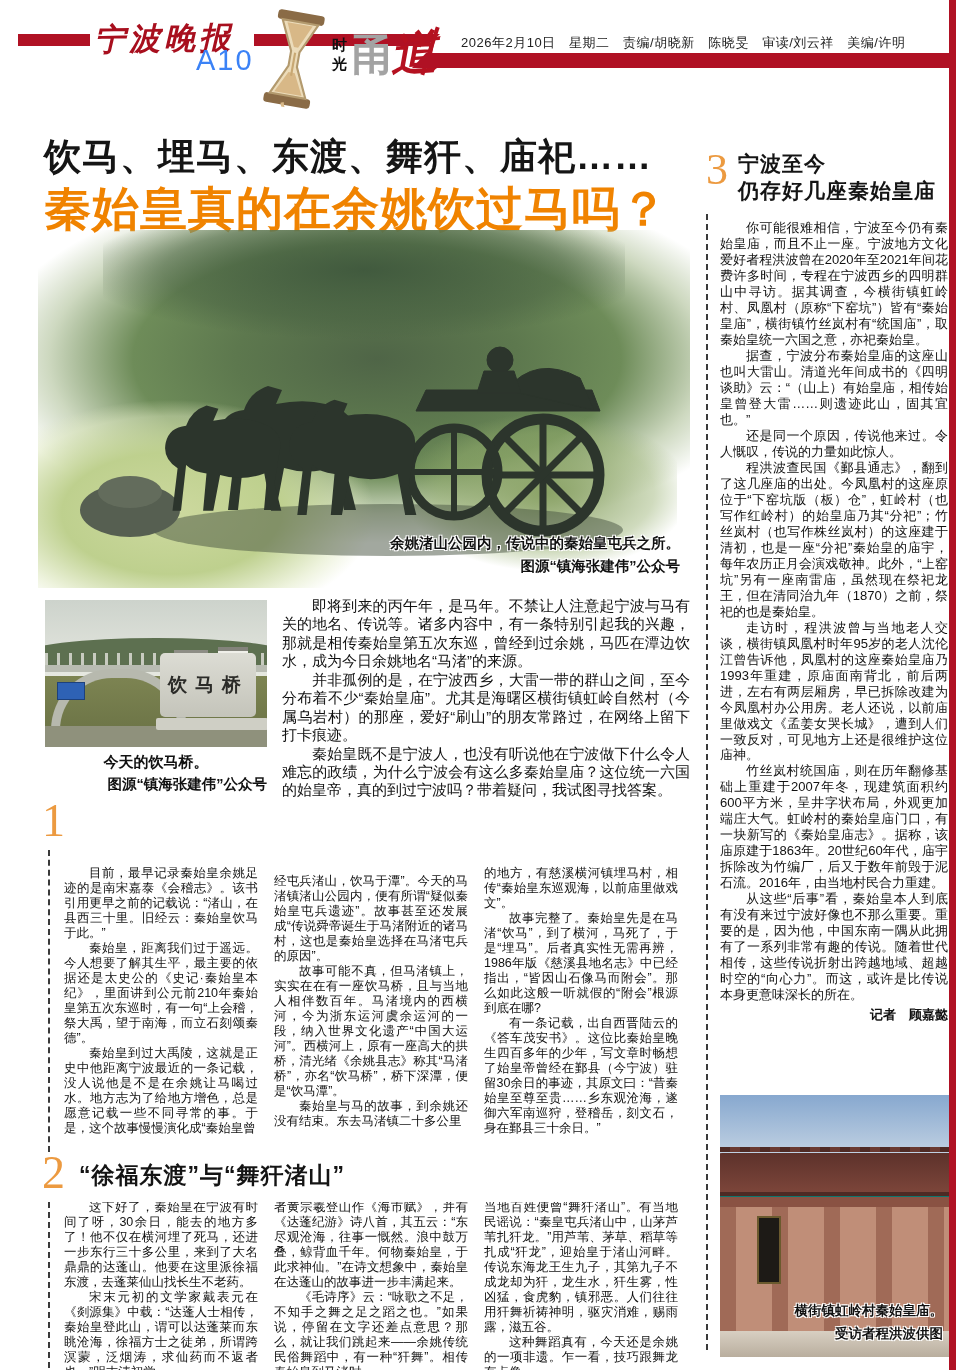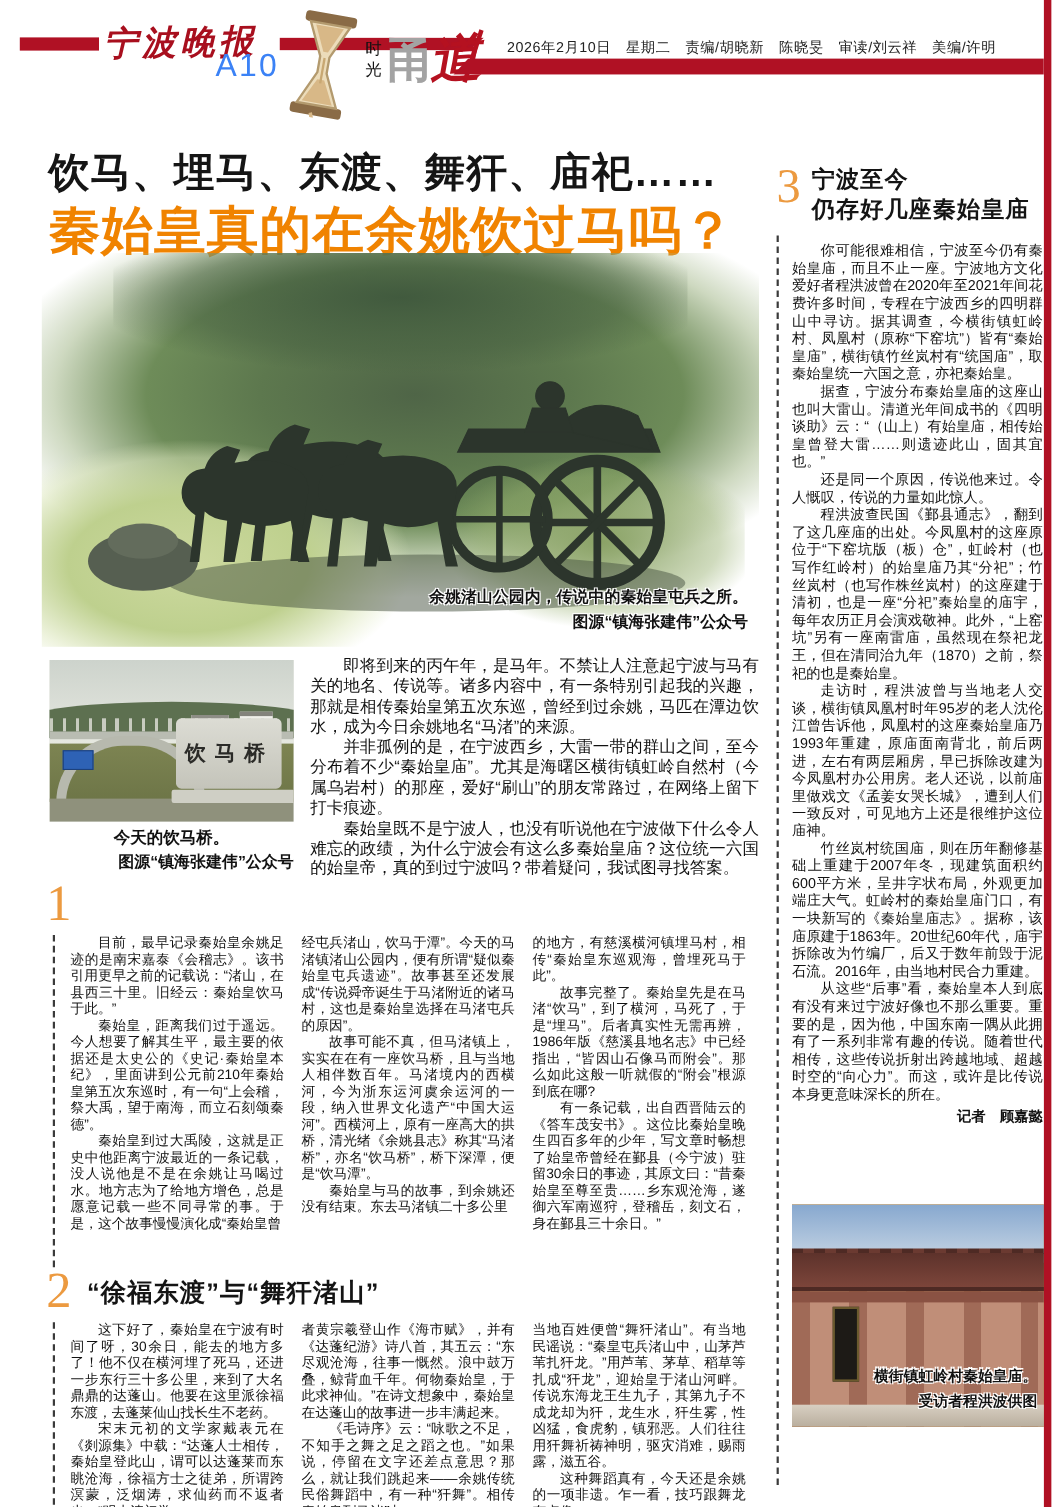--- a/index.html
+++ b/index.html
@@ -12,21 +12,21 @@
   
   .right-edge{right:0;top:0;width:7px;height:1370px;background:#b01124;}
   
   .mast-bar-l{left:18px;top:34px;width:72px;height:12px;background:#b01124;}
   .paper-logo{left:94px;top:18px;font-family:"Liberation Serif",serif;font-style:italic;
     font-weight:bold;font-size:31px;color:#a80f1e;letter-spacing:4px;transform:rotate(-1deg);}
   .mast-bar-r{left:254px;top:34px;width:186px;height:12px;background:#b01124;
     clip-path:polygon(0 0,100% 0,93% 100%,0 100%);}
   .page-no{left:196px;top:44px;font-size:29px;color:#3b82f6;letter-spacing:2px;}
   .hourglass{left:258px;top:10px;width:72px;height:98px;transform:rotate(10deg);}
-  .shiguang{left:332px;top:36px;width:18px;font-size:15px;font-weight:normal;line-height:1.25;color:#111;}
+  .shiguang{left:332px;top:36px;width:18px;font-size:15px;font-weight:bold;line-height:1.25;color:#111;}
   .yong{left:352px;top:26px;font-size:44px;font-weight:800;color:#a3a3a3;}
   .dao{left:390px;top:22px;font-size:47px;font-weight:800;color:#b51120;
     font-family:"Liberation Serif",serif;font-style:italic;transform:rotate(-4deg);}
   .logo-slash{left:428px;top:26px;width:4px;height:50px;background:#b51120;transform:rotate(18deg);}
   .dateline{left:461px;top:34px;font-size:13px;color:#222;letter-spacing:.5px;white-space:nowrap;}
   .head-bar{left:412px;top:53px;width:537px;height:15px;background:#b01124;
     clip-path:polygon(14px 0,100% 0,100% 100%,0 100%);}
   
   .kicker{left:44px;top:132px;font-size:37px;font-weight:600;color:#151515;letter-spacing:1px;
     text-shadow:-2px -2px 0 #fff,2px -2px 0 #fff,-2px 2px 0 #fff,2px 2px 0 #fff;white-space:nowrap;}
@@ -63,39 +63,39 @@
   .bridge-cap .c2{font-size:14.5px;font-weight:bold;}
   
   .intro{left:282px;top:597px;width:408px;font-size:15px;line-height:1.23;text-align:justify;}
   .intro p{margin:0;text-indent:2em;}
   
   .section{left:42px;width:650px;}
   .sec-head{display:flex;align-items:flex-start;gap:14px;}
   .sec-num{font-family:"Liberation Serif",serif;font-size:46px;line-height:.9;color:#ec9a40;font-weight:400;}
   .sec-title{font-size:23px;font-weight:800;color:#141414;padding-top:8px;letter-spacing:1px;}
   .cols{margin-left:6px;margin-top:9px;border-left:2px dashed #3a3a3a;padding-left:14px;
-    display:flex;gap:16px;overflow:hidden;}
+    display:flex;gap:16px;overflow:hidden;align-items:center;}
   .col{width:194px;font-size:12.5px;line-height:1.2;text-align:justify;}
   .col p{margin:0;text-indent:2em;}
   .col p.cont{text-indent:0;}
   #section1{top:800px;}
   #section1 .cols{height:302px;}
   #section2{top:1152px;}
   #section2 .cols{height:176px;}
   
   .sidebar{left:706px;top:150px;width:243px;height:1215px;}
   .sb-head{display:flex;gap:10px;align-items:flex-start;}
   .sb-num{font-family:"Liberation Serif",serif;font-size:44px;line-height:.9;color:#ec9a40;}
   .sb-title{font-size:21px;font-weight:800;line-height:1.3;letter-spacing:1px;color:#141414;}
   .sb-dash{position:absolute;left:0;top:64px;height:1136px;border-left:2px dashed #3a3a3a;}
   .sb-text{position:absolute;left:14px;top:70px;width:228px;height:878px;overflow:hidden;
     font-size:13px;line-height:1.23;text-align:justify;}
   .sb-text p{margin:0;text-indent:2em;}
   .sb-byline{text-align:right;text-indent:0 !important;padding-top:4px;font-weight:bold;}
-  .sb-photo{position:absolute;left:14px;top:945px;width:229px;height:202px;overflow:hidden;background:#a16207;}
+  .sb-photo{position:absolute;left:14px;top:945px;width:229px;height:262px;overflow:hidden;background:#0f766e;}
   .tp-sky{left:0;top:0;width:100%;height:26%;background:linear-gradient(#87a8cf,#c9d7e5);}
   .tp-roof{left:-4px;top:22%;width:104%;height:15%;background:linear-gradient(#5d322b,#7c453a);
     border-radius:6px 6px 0 0;box-shadow:0 4px 0 #4e2a24;}
   .tp-ridge{left:0;top:20%;width:100%;height:5px;background:repeating-linear-gradient(90deg,#4e2a24 0 10px,#6b3a31 10px 20px);}
   .tp-wall{left:0;top:39%;width:100%;height:61%;background:repeating-linear-gradient(90deg,#a06a57 0 16px,#c08e78 16px 52px);}
   .tp-beam{left:0;top:39%;width:100%;height:10px;background:#8a5243;}
   .tp-plaque{left:16%;top:46%;width:20px;height:64px;background:#1d1a16;border:2px solid #6b5a2e;}
   .tp-step{left:0;bottom:0;width:100%;height:10%;background:linear-gradient(#d8cfc2,#b9ae9e);}
   .tp-cap{position:absolute;right:6px;bottom:12px;text-align:right;font-size:13.5px;font-weight:600;line-height:1.65;color:#111;
     text-shadow:-1px -1px 0 #fff,1px -1px 0 #fff,-1px 1px 0 #fff,1px 1px 0 #fff;}
@@ -213,21 +213,21 @@
       <p>目前，最早记录秦始皇余姚足迹的是南宋嘉泰《会稽志》。该书引用更早之前的记载说：“渚山，在县西三十里。旧经云：秦始皇饮马于此。”</p>
       <p>秦始皇，距离我们过于遥远。今人想要了解其生平，最主要的依据还是太史公的《史记·秦始皇本纪》，里面讲到公元前210年秦始皇第五次东巡时，有一句“上会稽，祭大禹，望于南海，而立石刻颂秦德”。</p>
       <p>秦始皇到过大禹陵，这就是正史中他距离宁波最近的一条记载，没人说他是不是在余姚让马喝过水。地方志为了给地方增色，总是愿意记载一些不同寻常的事。于是，这个故事慢慢演化成“秦始皇曾</p>
     </div>
     <div class="col">
       <p class="cont">经屯兵渚山，饮马于潭”。今天的马渚镇渚山公园内，便有所谓“疑似秦始皇屯兵遗迹”。故事甚至还发展成“传说舜帝诞生于马渚附近的诸马村，这也是秦始皇选择在马渚屯兵的原因”。</p>
       <p>故事可能不真，但马渚镇上，实实在在有一座饮马桥，且与当地人相伴数百年。马渚境内的西横河，今为浙东运河虞余运河的一段，纳入世界文化遗产“中国大运河”。西横河上，原有一座高大的拱桥，清光绪《余姚县志》称其“马渚桥”，亦名“饮马桥”，桥下深潭，便是“饮马潭”。</p>
       <p>秦始皇与马的故事，到余姚还没有结束。东去马渚镇二十多公里</p>
     </div>
     <div class="col">
-      <p class="cont">的地方，有慈溪横河镇埋马村，相传“秦始皇东巡观海，曾埋死马于此”。</p>
+      <p class="cont">的地方，有慈溪横河镇埋马村，相传“秦始皇东巡观海，以前庙里做戏文”。</p>
       <p>故事完整了。秦始皇先是在马渚“饮马”，到了横河，马死了，于是“埋马”。后者真实性无需再辨，1986年版《慈溪县地名志》中已经指出，“皆因山石像马而附会”。那么如此这般一听就假的“附会”根源到底在哪?</p>
       <p>有一条记载，出自西晋陆云的《答车茂安书》。这位比秦始皇晚生四百多年的少年，写文章时畅想了始皇帝曾经在鄞县（今宁波）驻留30余日的事迹，其原文曰：“昔秦始皇至尊至贵……乡东观沧海，遂御六军南巡狩，登稽岳，刻文石，身在鄞县三十余日。”</p>
     </div>
   </div>
 </div>
 
 <div class="abs section" id="section2">
   <div class="sec-head">
     <div class="sec-num">2</div>
     <div class="sec-title">“徐福东渡”与“舞犴渚山”</div>

